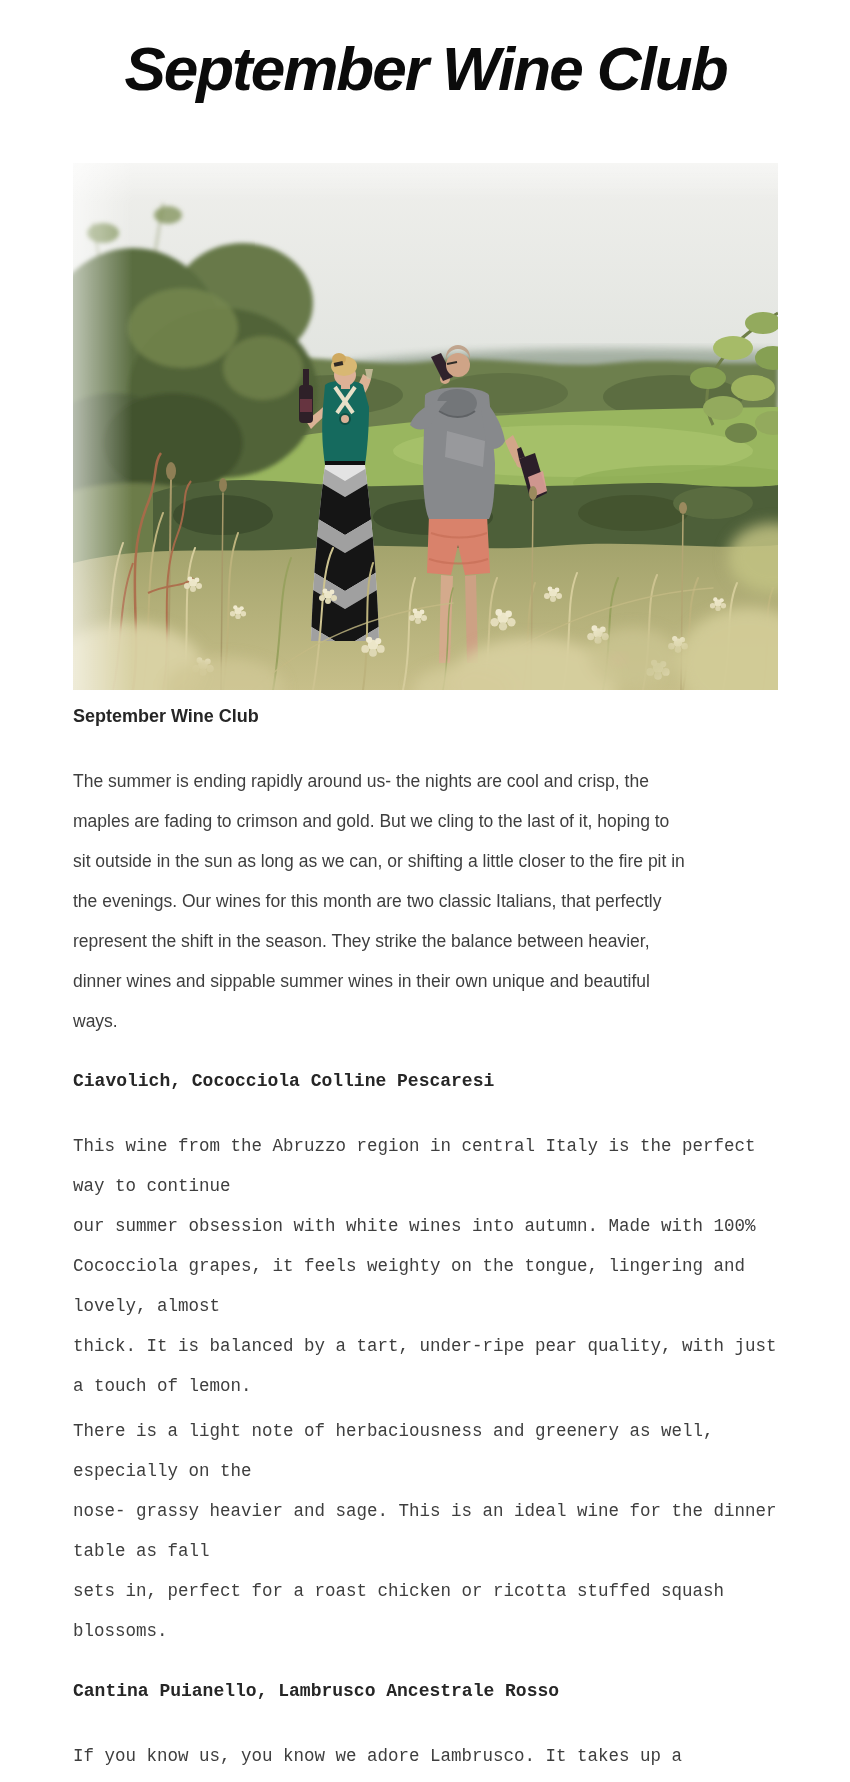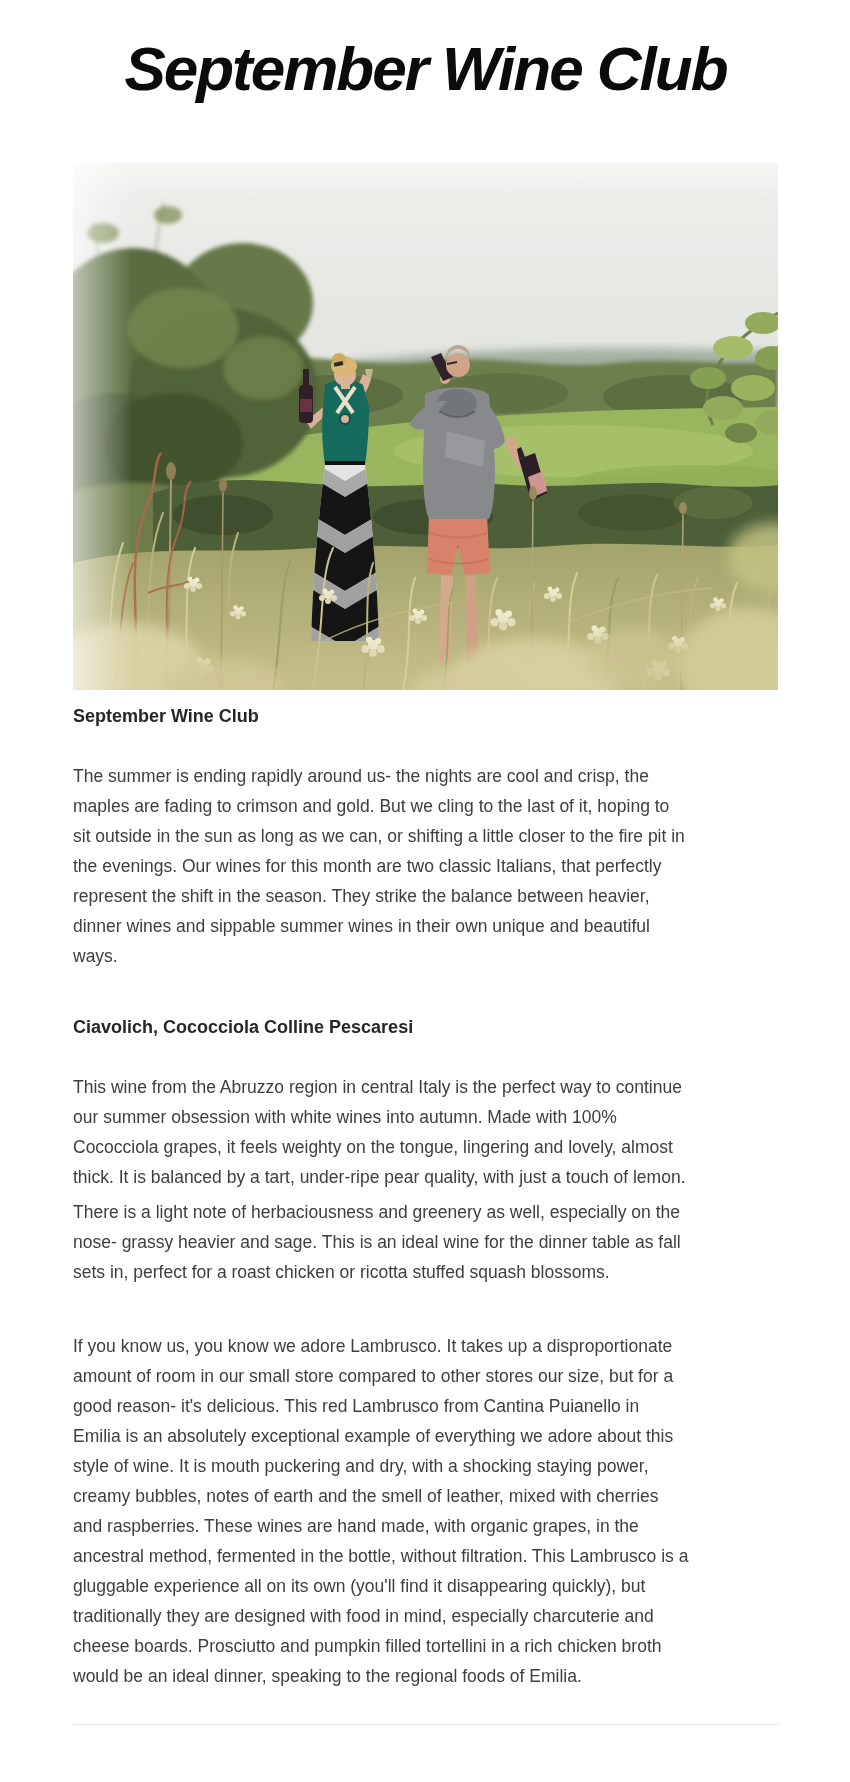--- a/index.html
+++ b/index.html
@@ -28,31 +28,31 @@
   }
   .photo-frame {
     width: 705px;
     height: 527px;
     margin: 0;
     overflow: hidden;
     line-height: 0;
   }
   .photo-frame svg { display: block; }
   .article { margin-top: 14px; padding-bottom: 0; }
-  .section + .section { margin-top: 44px; }
+  .section + .section { margin-top: 28px; font-family: Liberation Mono, monospace; }
   .section-heading {
     font-size: 18px;
     font-weight: bold;
     line-height: 24px;
     color: #262626;
     margin: 0 0 33px 0;
   }
   .para {
     font-size: 17.5px;
-    line-height: 30px;
+    line-height: 40px;
     color: #3e3e3e;
     margin: 0;
     white-space: pre-line;
   }
   .para + .para { margin-top: 5px; }
   .bottom-divider {
     border: none;
     border-top: 1px solid #e3e3e3;
     height: 0;
     margin: 33px 0 0 0;
@@ -305,20 +305,21 @@
   <p class="para">This wine from the Abruzzo region in central Italy is the perfect way to continue
 our summer obsession with white wines into autumn. Made with 100%
 Cococciola grapes, it feels weighty on the tongue, lingering and lovely, almost
 thick. It is balanced by a tart, under-ripe pear quality, with just a touch of lemon.</p>
           <p class="para">There is a light note of herbaciousness and greenery as well, especially on the
 nose- grassy heavier and sage. This is an ideal wine for the dinner table as fall
 sets in, perfect for a roast chicken or ricotta stuffed squash blossoms.</p>
         </div>
 
   <div class="section">
+    <h3 class="section-heading">Cantina Puianello, Lambrusco Ancestrale Rosso</h3>
   <p class="para">If you know us, you know we adore Lambrusco. It takes up a disproportionate
 amount of room in our small store compared to other stores our size, but for a
 good reason- it's delicious. This red Lambrusco from Cantina Puianello in
 Emilia is an absolutely exceptional example of everything we adore about this
 style of wine. It is mouth puckering and dry, with a shocking staying power,
 creamy bubbles, notes of earth and the smell of leather, mixed with cherries
 and raspberries. These wines are hand made, with organic grapes, in the
 ancestral method, fermented in the bottle, without filtration. This Lambrusco is a
 gluggable experience all on its own (you'll find it disappearing quickly), but
 traditionally they are designed with food in mind, especially charcuterie and

